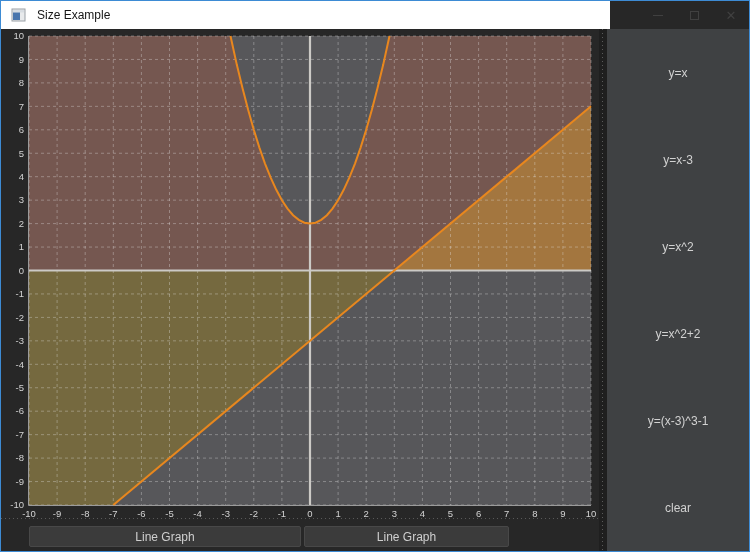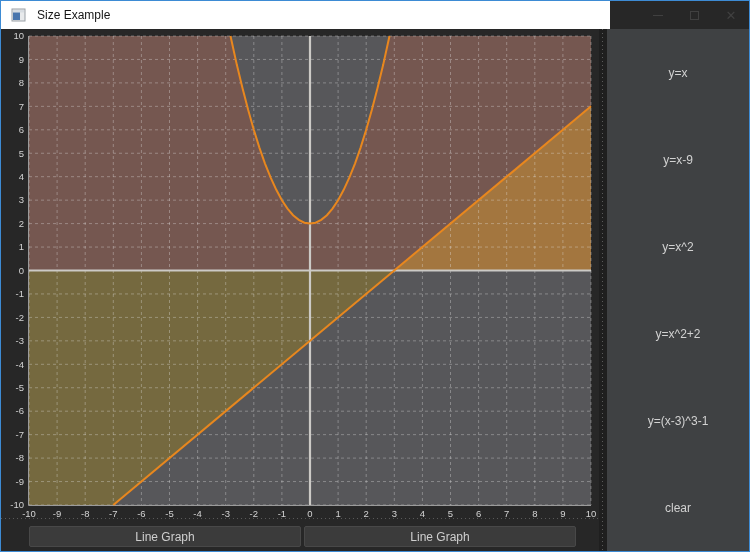--- a/index.html
+++ b/index.html
@@ -28,21 +28,21 @@
   .vsep .dots{position:absolute;left:3px;top:0;bottom:0;width:1px;
     background:repeating-linear-gradient(180deg,#5a5a5a 0 1px,transparent 1px 4px);}
   .hsep{position:absolute;left:0;top:517px;width:598px;height:1px;
     background:repeating-linear-gradient(90deg,#5a5a5a 0 1px,transparent 1px 4px);}
   
   .sidebar{position:absolute;left:606px;top:28px;right:0;bottom:0;background:#3F4143;
     display:flex;flex-direction:column;justify-content:space-around;align-items:center;}
   .sidebar button{background:transparent;border:none;color:#D2D2D2;
     font-family:"Liberation Sans",sans-serif;font-size:12px;padding:6px 2px;cursor:default;}
   
-  .bottom-bar{position:absolute;left:28px;top:525px;width:547px;height:21px;
+  .bottom-bar{position:absolute;left:28px;top:525px;width:480px;height:21px;
     display:flex;gap:3px;}
   .bottom-bar button{background:#3B3B3B;border:1px solid #484848;border-radius:2px;
     color:#CFCFCF;font-family:"Liberation Sans",sans-serif;font-size:12px;padding:0;cursor:default;}
   .btn-line{width:272px;} .btn-area{flex:1;}
 </style>
 </head>
 <body>
 
 <div class="window">
 
@@ -161,21 +161,21 @@
       <text x="23" y="10.2" text-anchor="end">10</text>
     </svg>
 
   <div class="vsep">
       <div class="dots"></div>
     </div>
   <div class="hsep"></div>
 
   <div class="sidebar">
     <button>y=x</button>
-    <button>y=x-9</button>
+    <button>y=x-3</button>
     <button>y=x^2</button>
     <button>y=x^2+2</button>
     <button>y=(x-3)^3-1</button>
     <button>clear</button>
   </div>
 
   <div class="bottom-bar">
     <button class="btn-line">Line Graph</button>
     <button class="btn-area">Line Graph</button>
   </div>

